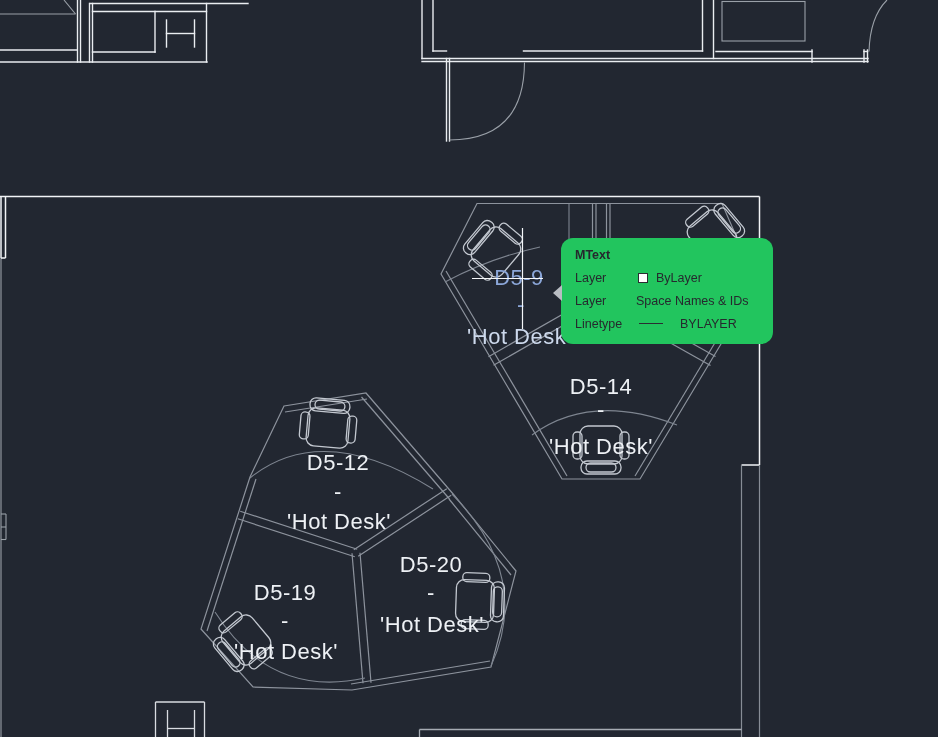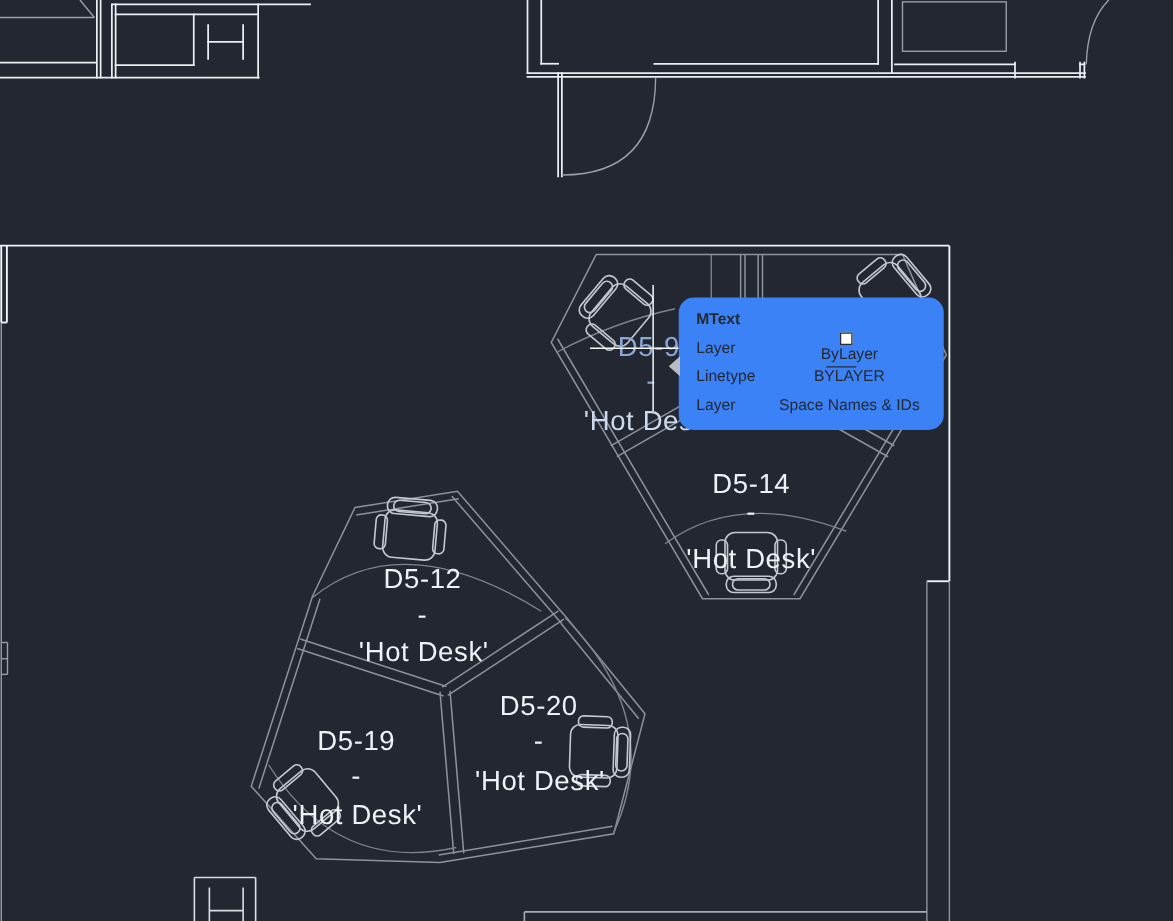--- a/index.html
+++ b/index.html
@@ -14,29 +14,29 @@
   .cluster{stroke:#8d939d;stroke-width:1.2;fill:none;}
   .deskarc{stroke:#7e8590;stroke-width:1.1;fill:none;}
   .chair{stroke:#c3c8d0;stroke-width:1.3;fill:none;}
   .colwhite{stroke:#d9dce1;stroke-width:1.3;fill:none;}
   .crosshair{stroke:#f5f7fa;stroke-width:1.2;fill:none;}
   text.lbl{fill:#eef1f5;font-size:22px;letter-spacing:0.5px;text-anchor:middle;
            font-family:"Liberation Sans",sans-serif;}
   text.hl{fill:#8ba6d8;}
   text.hlpale{fill:#cdd9ec;}
   
-  #tooltip{position:absolute;left:543px;top:238px;width:212px;height:106px;
-    background:#3b82f6;border-radius:12px;box-sizing:border-box;
+  #tooltip{position:absolute;left:561px;top:238px;width:212px;height:106px;
+    background:#22c55e;border-radius:12px;box-sizing:border-box;
     padding:9px 14px 10px 14px;color:#26292e;font-size:12.5px;}
   #tooltip .notch{position:absolute;left:-8px;top:47px;width:0;height:0;
     border-top:8px solid transparent;border-bottom:8px solid transparent;
     border-right:9px solid #b9bdc3;}
   #tooltip .tt-title{font-weight:700;line-height:17px;margin-bottom:2px;}
   .tt-row{display:grid;grid-template-columns:61px 1fr;align-items:center;height:23px;}
-  .tt-val{display:flex;align-items:center;flex-direction:column;}
+  .tt-val{display:flex;align-items:center;}
   .swatch{width:10px;height:10px;background:#ffffff;border:1.5px solid #2a2d32;
     margin-left:2px;margin-right:8px;box-sizing:border-box;}
   .lineglyph{width:24px;height:0;border-top:1.5px solid #2a2d32;margin-left:3px;margin-right:17px;}
 </style>
 </head>
 <body>
 
 <div id="stage">
 
 <svg id="cad" width="938" height="737" viewBox="0 0 938 737">
@@ -222,28 +222,28 @@
 
   <div class="tt-row">
     <span>Layer</span>
     <span class="tt-val">
       <span class="swatch"></span>
       <span>ByLayer</span>
     </span>
   </div>
 
   <div class="tt-row">
+    <span>Layer</span>
+    <span class="tt-val">
+      <span>Space Names &amp; IDs</span>
+    </span>
+  </div>
+
+  <div class="tt-row">
     <span>Linetype</span>
     <span class="tt-val">
       <span class="lineglyph"></span>
       <span>BYLAYER</span>
     </span>
   </div>
-
-  <div class="tt-row">
-    <span>Layer</span>
-    <span class="tt-val">
-      <span>Space Names &amp; IDs</span>
-    </span>
-  </div>
 </div>
 
 </div>
 
 </body></html>

